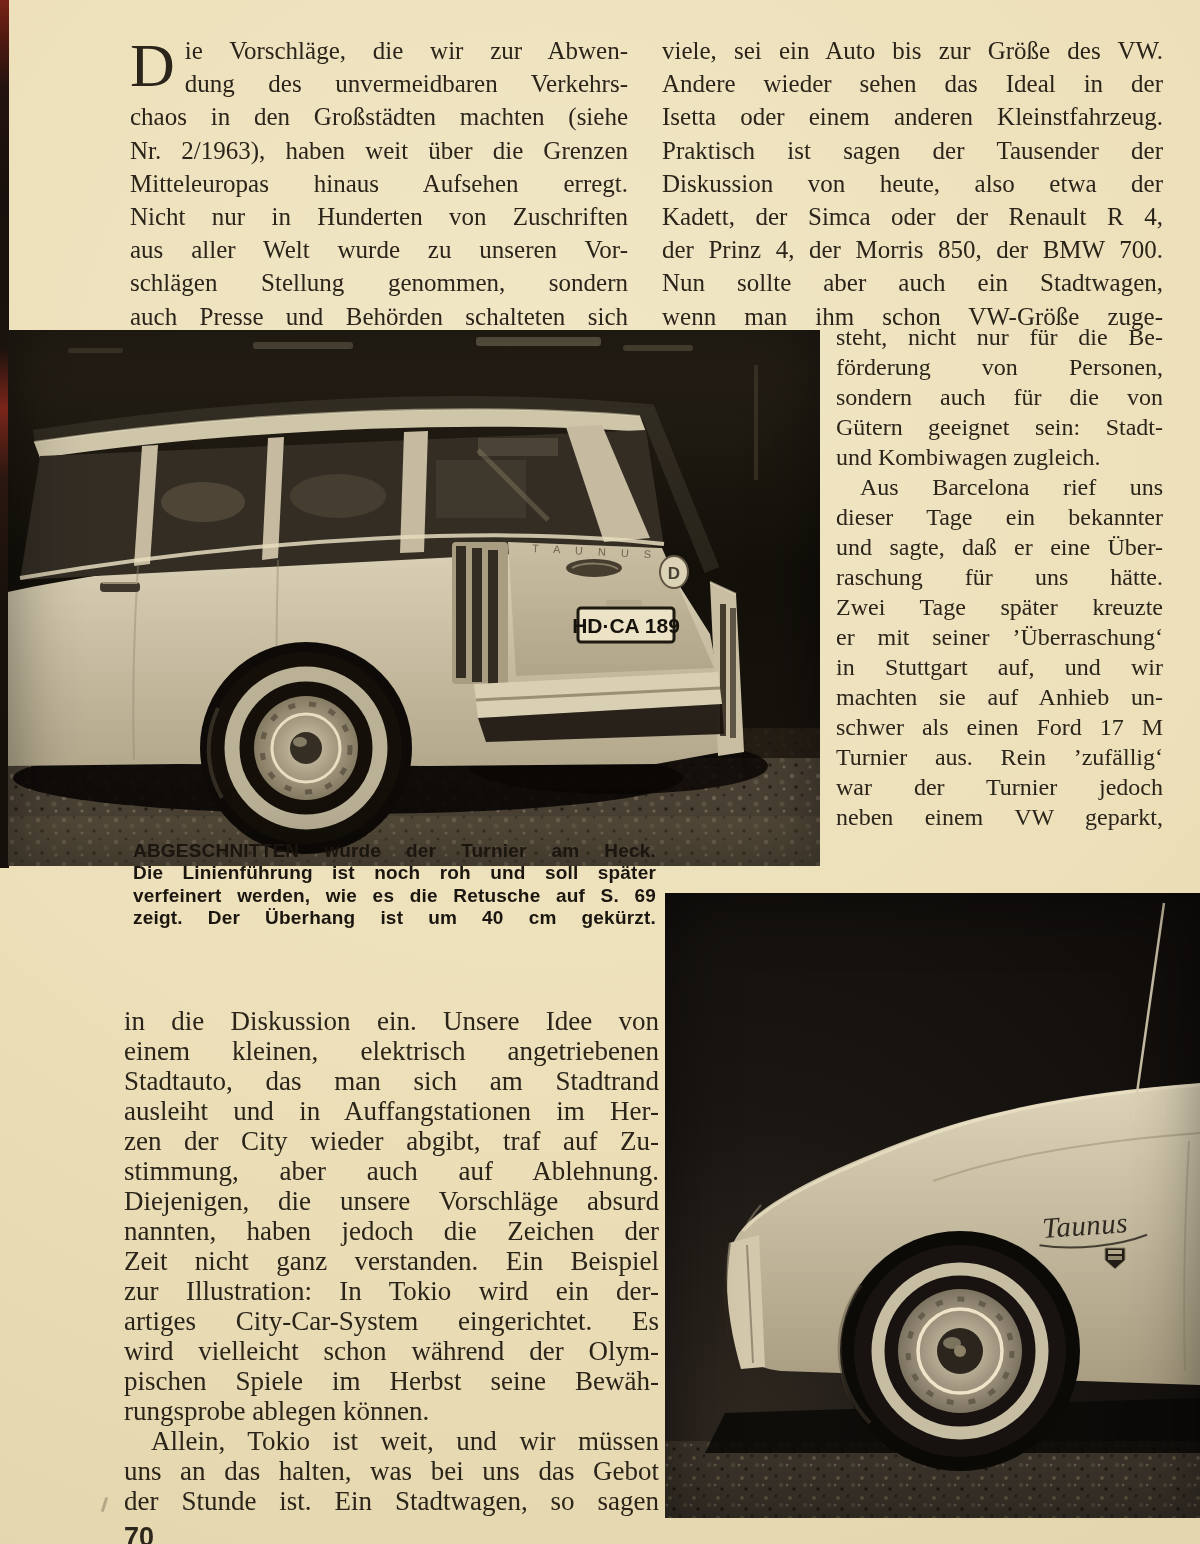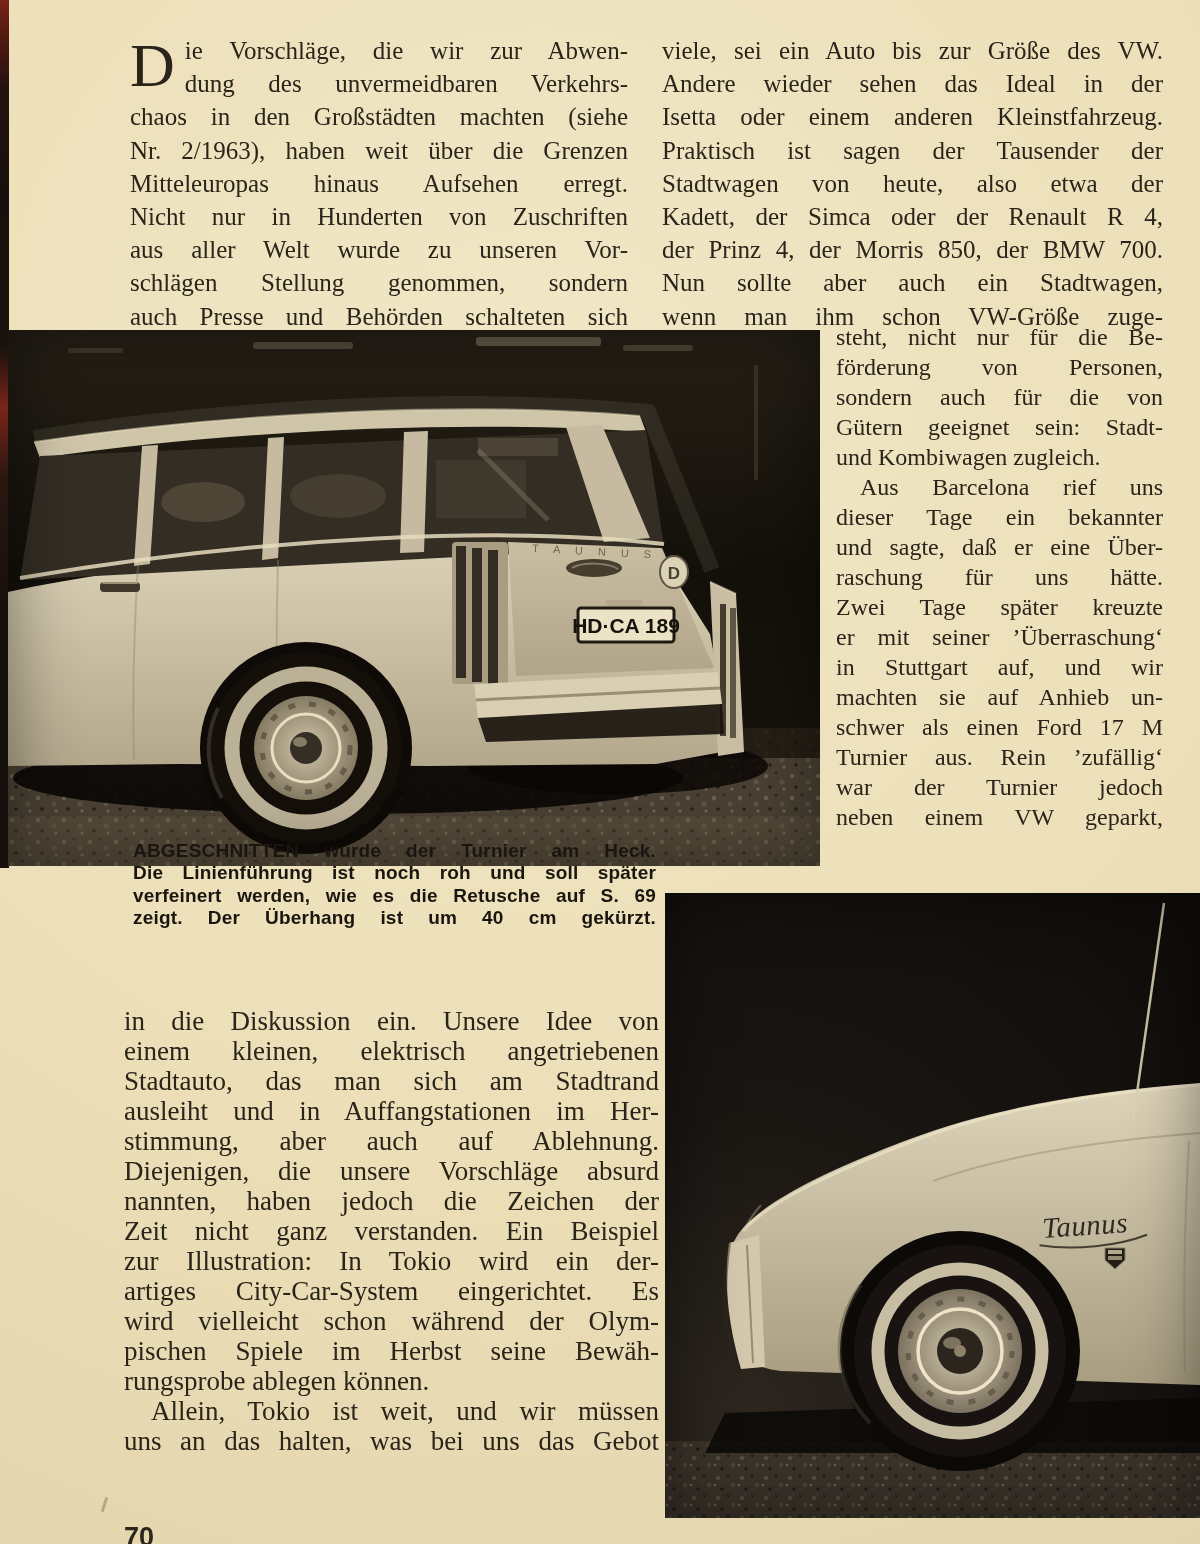--- a/index.html
+++ b/index.html
@@ -52,21 +52,21 @@
         <div class="tline">auch Presse und Behörden schalteten sich</div>
       </div>
   </div>
 
   <div class="col col-top-right">
     <div>
         <div class="tline">viele, sei ein Auto bis zur Größe des VW.</div>
         <div class="tline">Andere wieder sehen das Ideal in der</div>
         <div class="tline">Isetta oder einem anderen Kleinstfahrzeug.</div>
         <div class="tline">Praktisch ist sagen der Tausender der</div>
-        <div class="tline">Stadtwagen von heute, also etwa der</div>
+        <div class="tline">Diskussion von heute, also etwa der</div>
         <div class="tline">Kadett, der Simca oder der Renault R 4,</div>
         <div class="tline">der Prinz 4, der Morris 850, der BMW 700.</div>
         <div class="tline">Nun sollte aber auch ein Stadtwagen,</div>
         <div class="tline">wenn man ihm schon VW-Größe zuge-</div>
       </div>
   </div>
 
   <div class="photo photo-rear">
     <svg viewBox="0 0 812 536" width="812" height="536">
       <defs>
@@ -205,31 +205,33 @@
         <div class="tline">zeigt. Der Überhang ist um 40 cm gekürzt.</div>
       </div>
   </div>
 
   <div class="col col-bottom-left">
     <div>
         <div class="tline">in die Diskussion ein. Unsere Idee von</div>
         <div class="tline">einem kleinen, elektrisch angetriebenen</div>
         <div class="tline">Stadtauto, das man sich am Stadtrand</div>
         <div class="tline">ausleiht und in Auffangstationen im Her-</div>
+        <div class="tline">zen der City wieder abgibt, traf auf Zu-</div>
         <div class="tline">stimmung, aber auch auf Ablehnung.</div>
         <div class="tline">Diejenigen, die unsere Vorschläge absurd</div>
         <div class="tline">nannten, haben jedoch die Zeichen der</div>
         <div class="tline">Zeit nicht ganz verstanden. Ein Beispiel</div>
         <div class="tline">zur Illustration: In Tokio wird ein der-</div>
         <div class="tline">artiges City-Car-System eingerichtet. Es</div>
         <div class="tline">wird vielleicht schon während der Olym-</div>
         <div class="tline">pischen Spiele im Herbst seine Bewäh-</div>
         <div class="tline line-last">rungsprobe ablegen können.</div>
         <div class="tline"> Allein, Tokio ist weit, und wir müssen</div>
         <div class="tline">uns an das halten, was bei uns das Gebot</div>
+        <div class="tline">der Stunde ist. Ein Stadtwagen, so sagen</div>
       </div>
   </div>
 
   <div class="photo photo-front">
     <svg viewBox="0 0 535 625" width="535" height="625">
       <defs>
         <radialGradient id="bg2" cx=".15" cy=".85" r="1.1">
           <stop offset="0" stop-color="#2e2720"></stop>
             <stop offset=".45" stop-color="#1a1612"></stop>
             <stop offset="1" stop-color="#100d0b"></stop>

